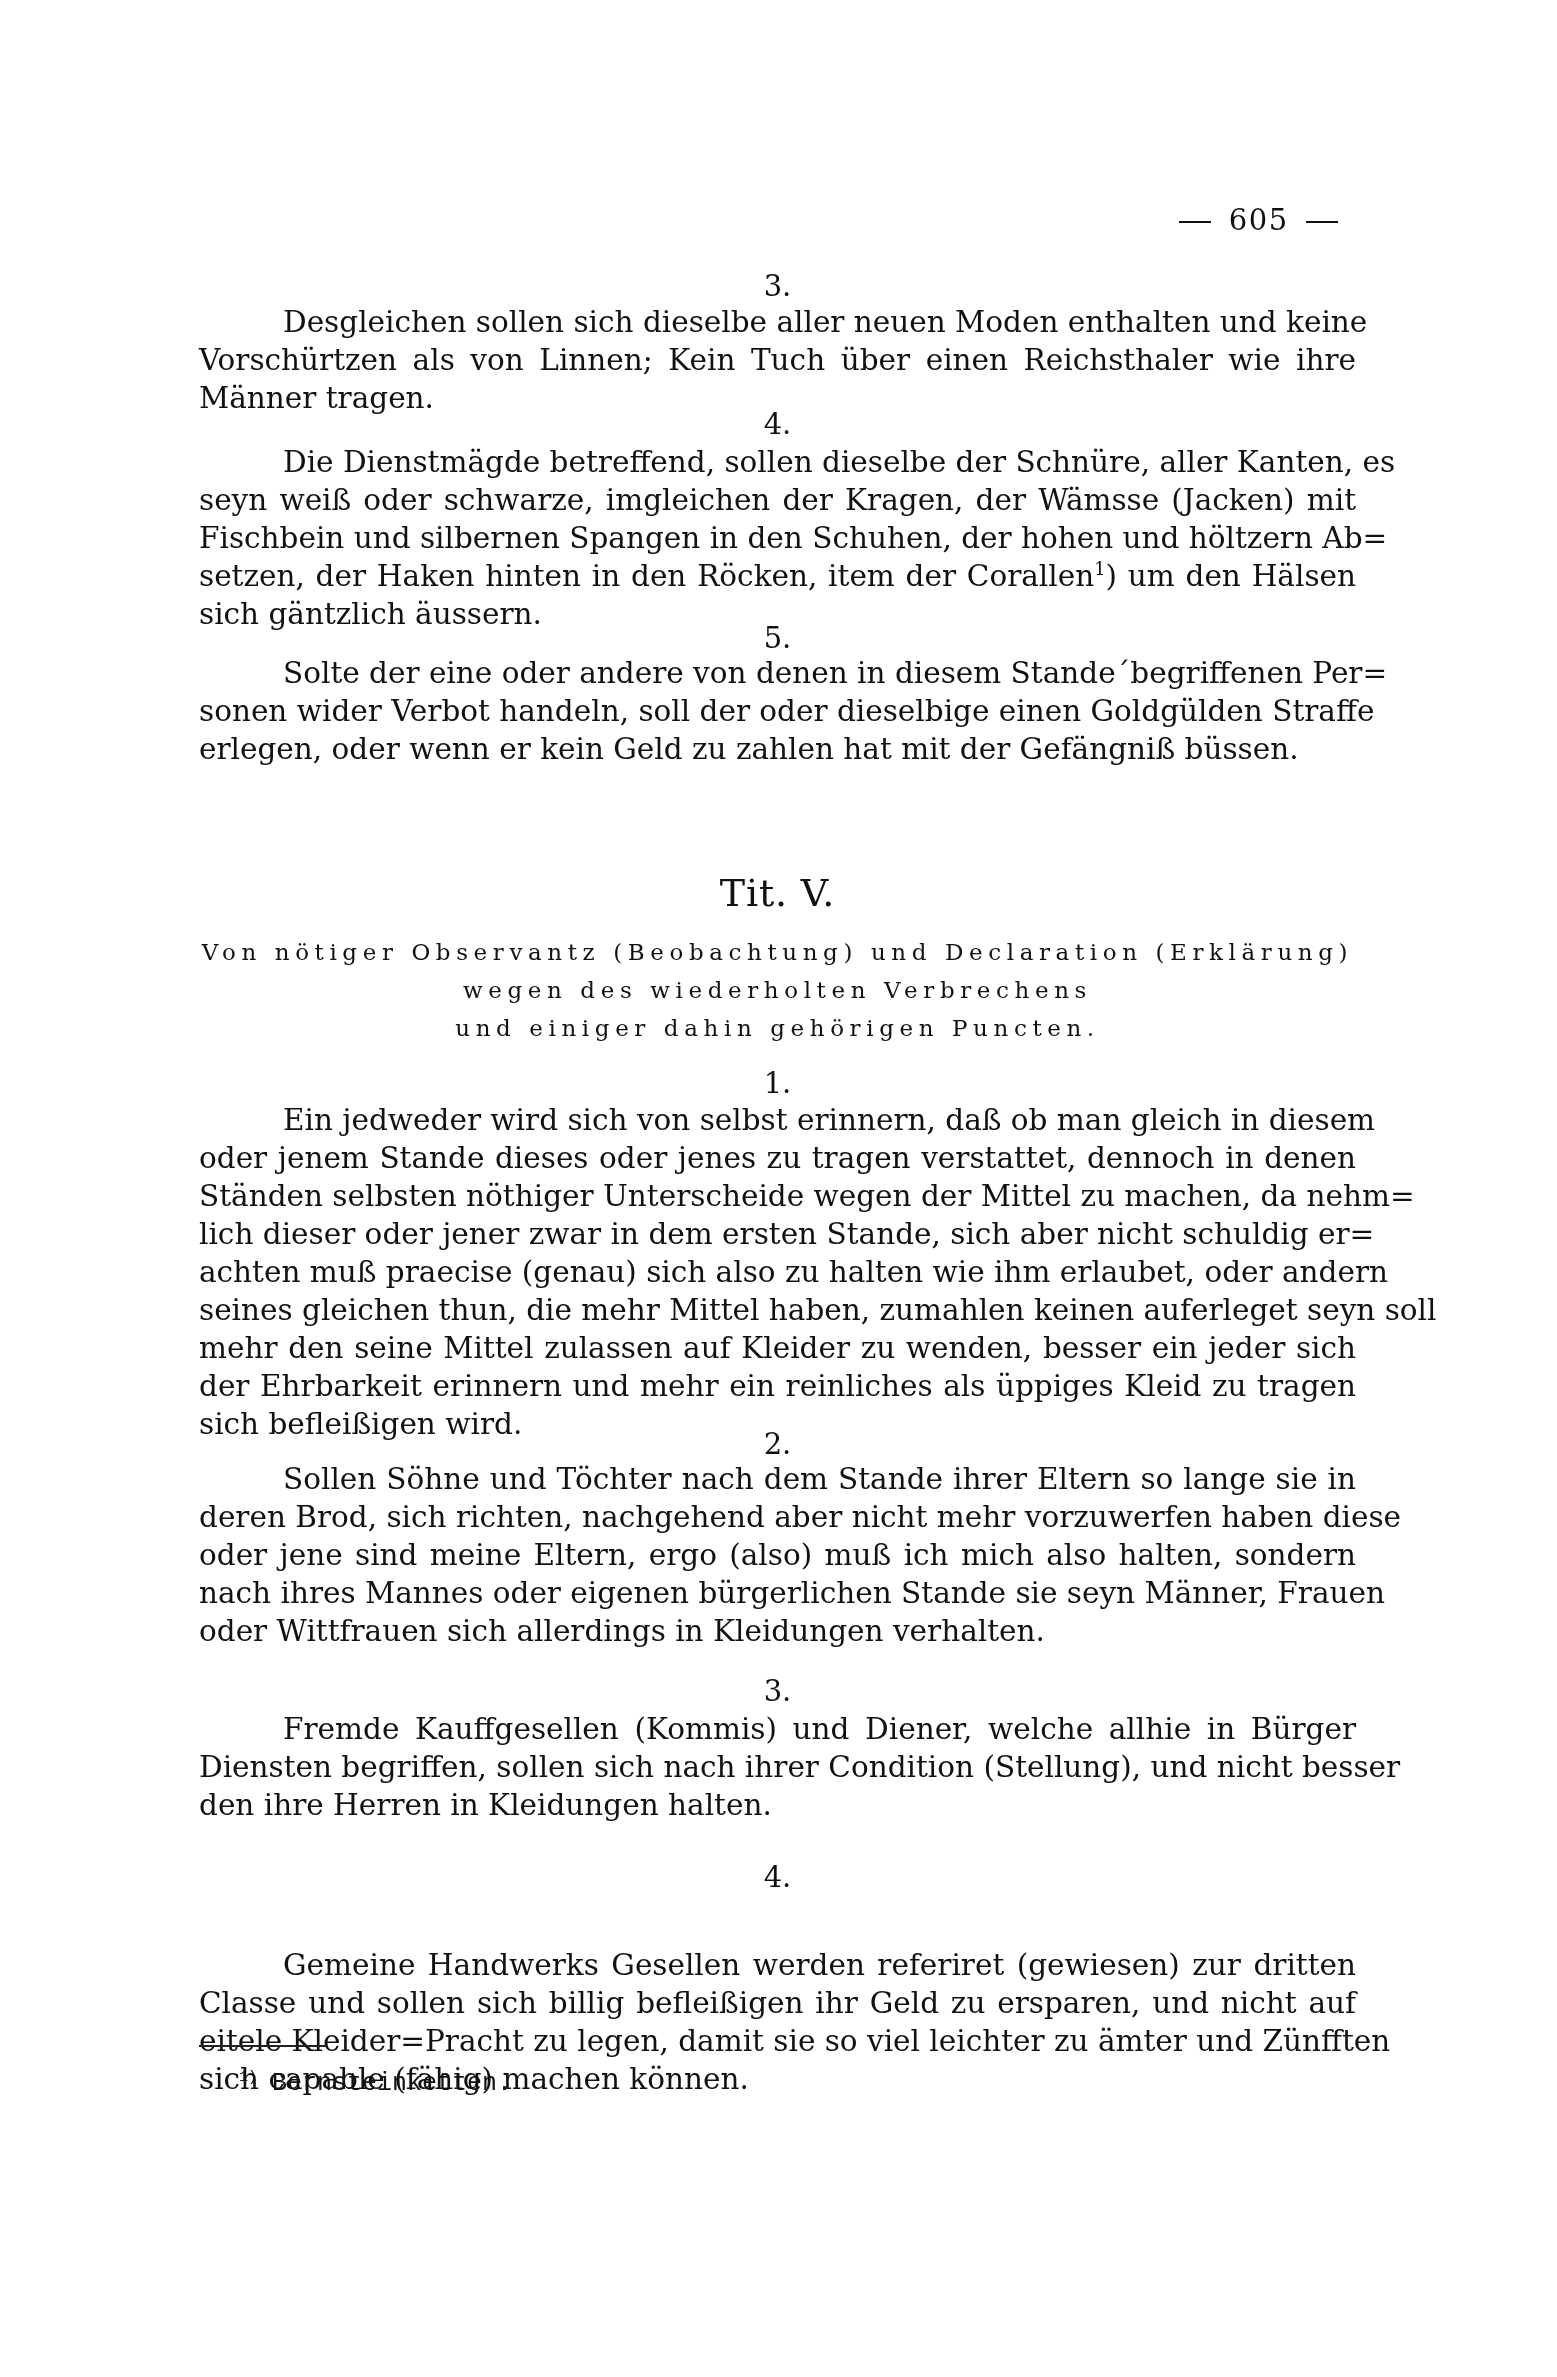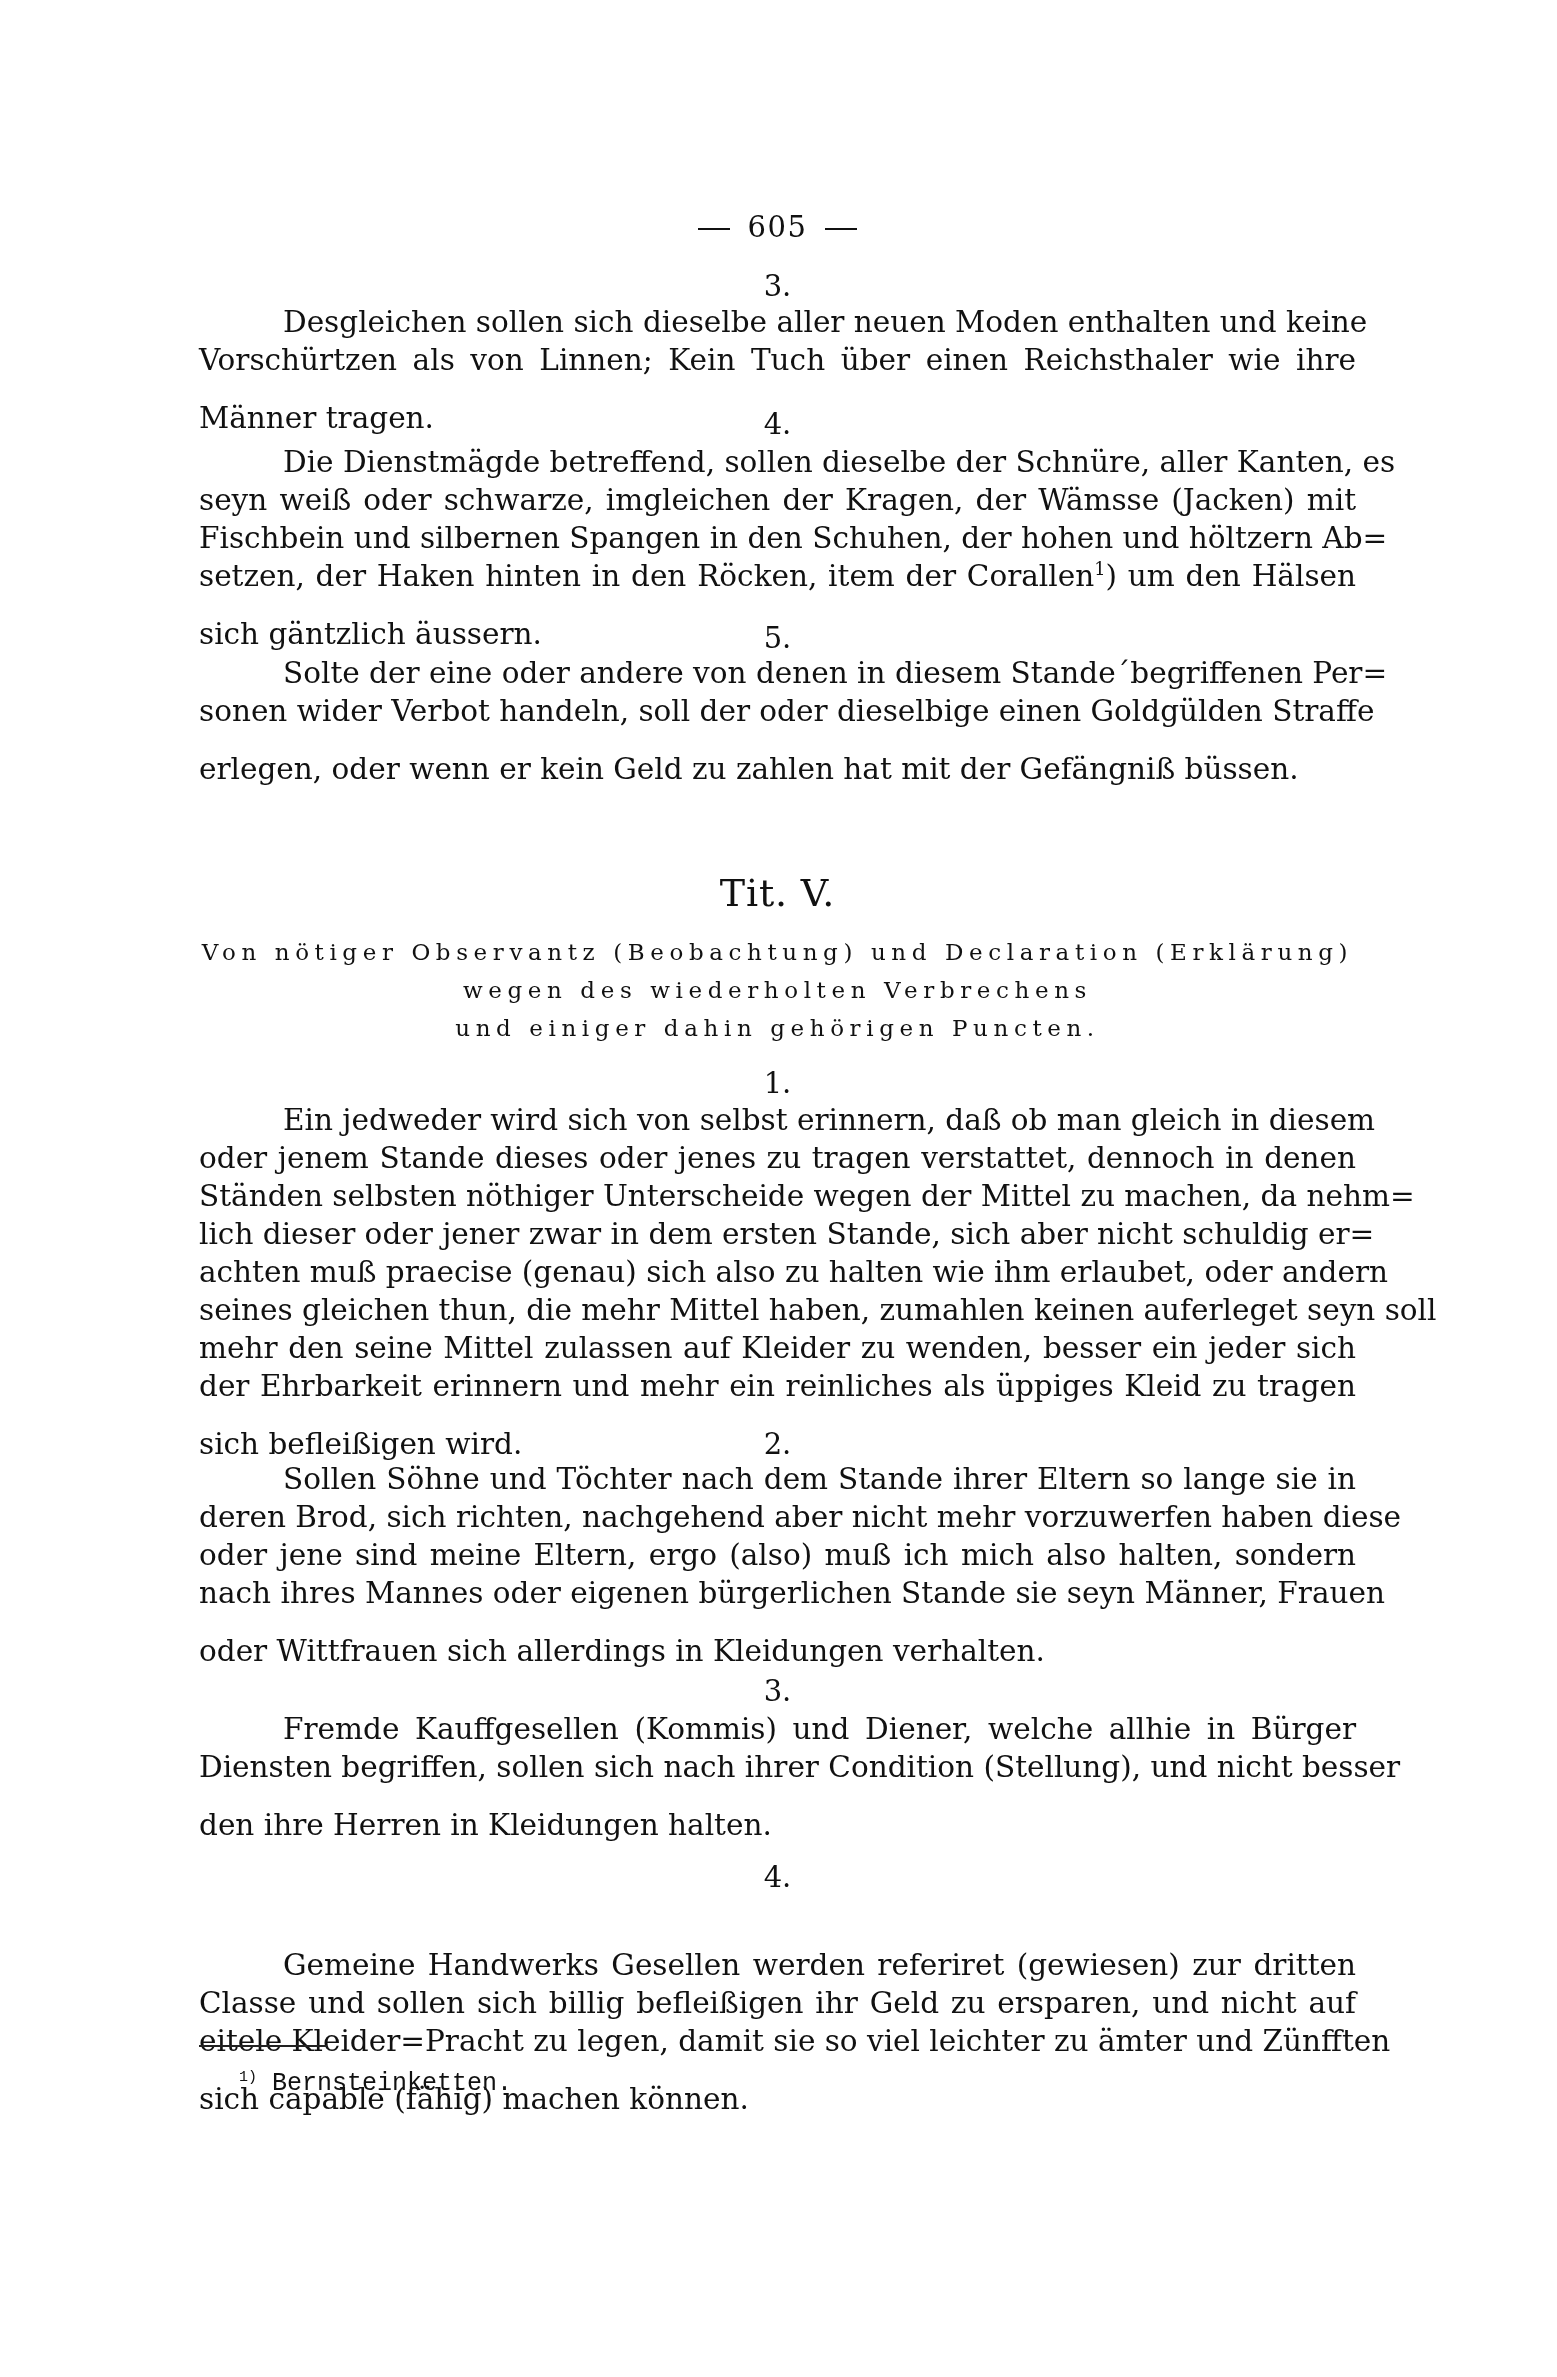--- a/index.html
+++ b/index.html
@@ -12,24 +12,24 @@
       font-family: "DejaVu Serif", serif;
     }
     .page {
       position: absolute;
       left: 199px;
       top: 0;
       width: 1157px;
     }
     .page-number {
       position: absolute;
-      top: 210px;
+      top: 203px;
       left: 0;
       width: 1157px;
-      text-align: center;
+      text-align: right;
       font-size: 29px;
       letter-spacing: 1.6px;
     }
     .page-number .dash { display: inline-block; width: 32px; height: 1.6px; background: #111; vertical-align: middle; margin: 0 17.6px; }
     .sec-num {
       position: absolute;
       left: 0;
       width: 1157px;
       text-align: center;
       font-size: 29px;
@@ -46,21 +46,21 @@
       margin: 0;
     }
     .para .line {
       display: block;
       text-align: justify;
       text-align-last: justify;
       white-space: nowrap;
       overflow: visible;
     }
     .para .line.indent { padding-left: 84px; }
-    .para .line.last { text-align-last: left; margin-top: 20px; }
+    .para .line.last { text-align-last: left; }
     .title-tit {
       position: absolute;
       top: 871px;
       left: 0;
       width: 1157px;
       text-align: center;
       font-size: 38px;
       letter-spacing: 0.8px;
     }
     .heading {

